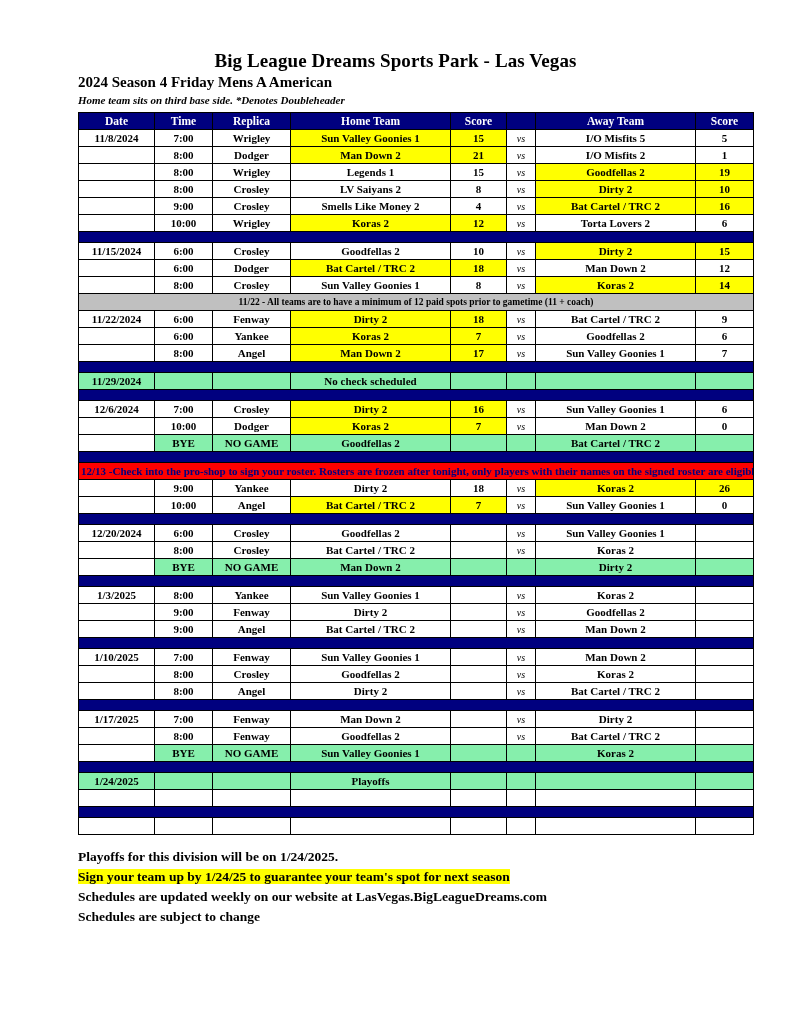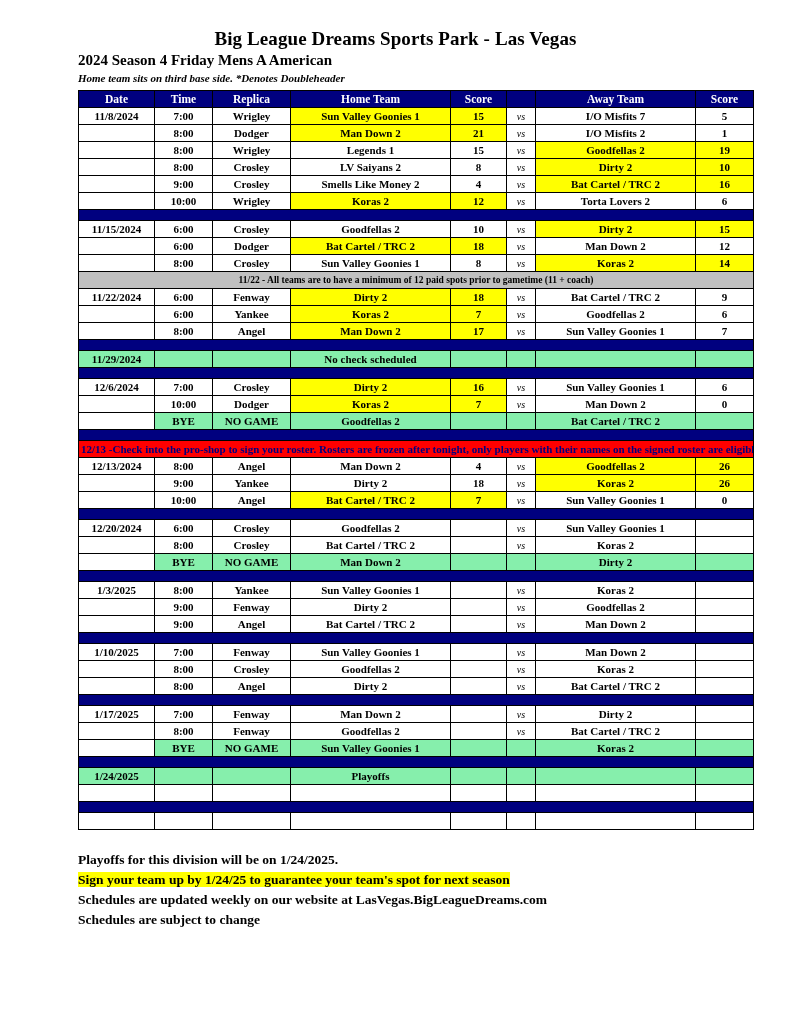--- a/index.html
+++ b/index.html
@@ -11,21 +11,21 @@
     width: 791px;
     height: 1024px;
     font-family: "Liberation Serif", serif;
     color: #000000;
     position: relative;
   }
   .page {
     width: 791px;
     height: 1024px;
     box-sizing: border-box;
-    padding: 28px 78px 0 78px;
+    padding: 50px 78px 0 78px;
   }
   .title {
     text-align: center;
     font-size: 19px;
     font-weight: bold;
     letter-spacing: .1px;
     margin: 0 0 2px 0;
   }
   .subtitle {
     text-align: left;
@@ -93,21 +93,21 @@
     font-weight: bold;
     font-size: 11px;
     line-height: 13px;
     white-space: normal;
     padding: 1px 4px;
     height: 30px;
   }
   td.empty { background: #ffffff; }
   .footer {
     width: 635px;
-    margin-top: 20px;
+    margin-top: 12px;
     font-size: 13.5px;
     font-weight: bold;
     line-height: 20px;
   }
   .footer .hl {
     background: #ffff00;
     display: inline;
   }
   .footer div { margin: 0; }
 </style>
@@ -144,21 +144,21 @@
       </tr>
     </thead>
     <tbody id="sched-body">
         <tr>
           <td class="b">11/8/2024</td>
           <td class="b">7:00</td>
           <td class="b">Wrigley</td>
           <td class="yel">Sun Valley Goonies 1</td>
           <td class="yel">15</td>
           <td class="vs">vs</td>
-          <td class="b">I/O Misfits 7</td>
+          <td class="b">I/O Misfits 5</td>
           <td class="b">5</td>
         </tr>
         <tr>
           <td class="b">&nbsp;</td>
           <td class="b">8:00</td>
           <td class="b">Dodger</td>
           <td class="yel">Man Down 2</td>
           <td class="yel">21</td>
           <td class="vs">vs</td>
           <td class="b">I/O Misfits 2</td>
@@ -314,30 +314,20 @@
           <td class="grey">&nbsp;</td>
           <td class="grey">&nbsp;</td>
           <td class="b grey">Bat Cartel / TRC 2</td>
           <td class="grey">&nbsp;</td>
         </tr>
         <tr class="bluebar">
           <td colspan="8"></td>
         </tr>
         <tr>
           <td colspan="8" class="redbar">12/13 -Check into the pro-shop to sign your roster. Rosters are frozen after tonight, only players with their names on the signed roster are eligible for playoffs. Please check carefully as changes will not be made for omissions.</td>
-        </tr>
-        <tr>
-          <td class="b">12/13/2024</td>
-          <td class="b">8:00</td>
-          <td class="b">Angel</td>
-          <td class="b">Man Down 2</td>
-          <td class="b">4</td>
-          <td class="vs">vs</td>
-          <td class="yel">Goodfellas 2</td>
-          <td class="yel">26</td>
         </tr>
         <tr>
           <td class="b">&nbsp;</td>
           <td class="b">9:00</td>
           <td class="b">Yankee</td>
           <td class="b">Dirty 2</td>
           <td class="b">18</td>
           <td class="vs">vs</td>
           <td class="yel">Koras 2</td>
           <td class="yel">26</td>

